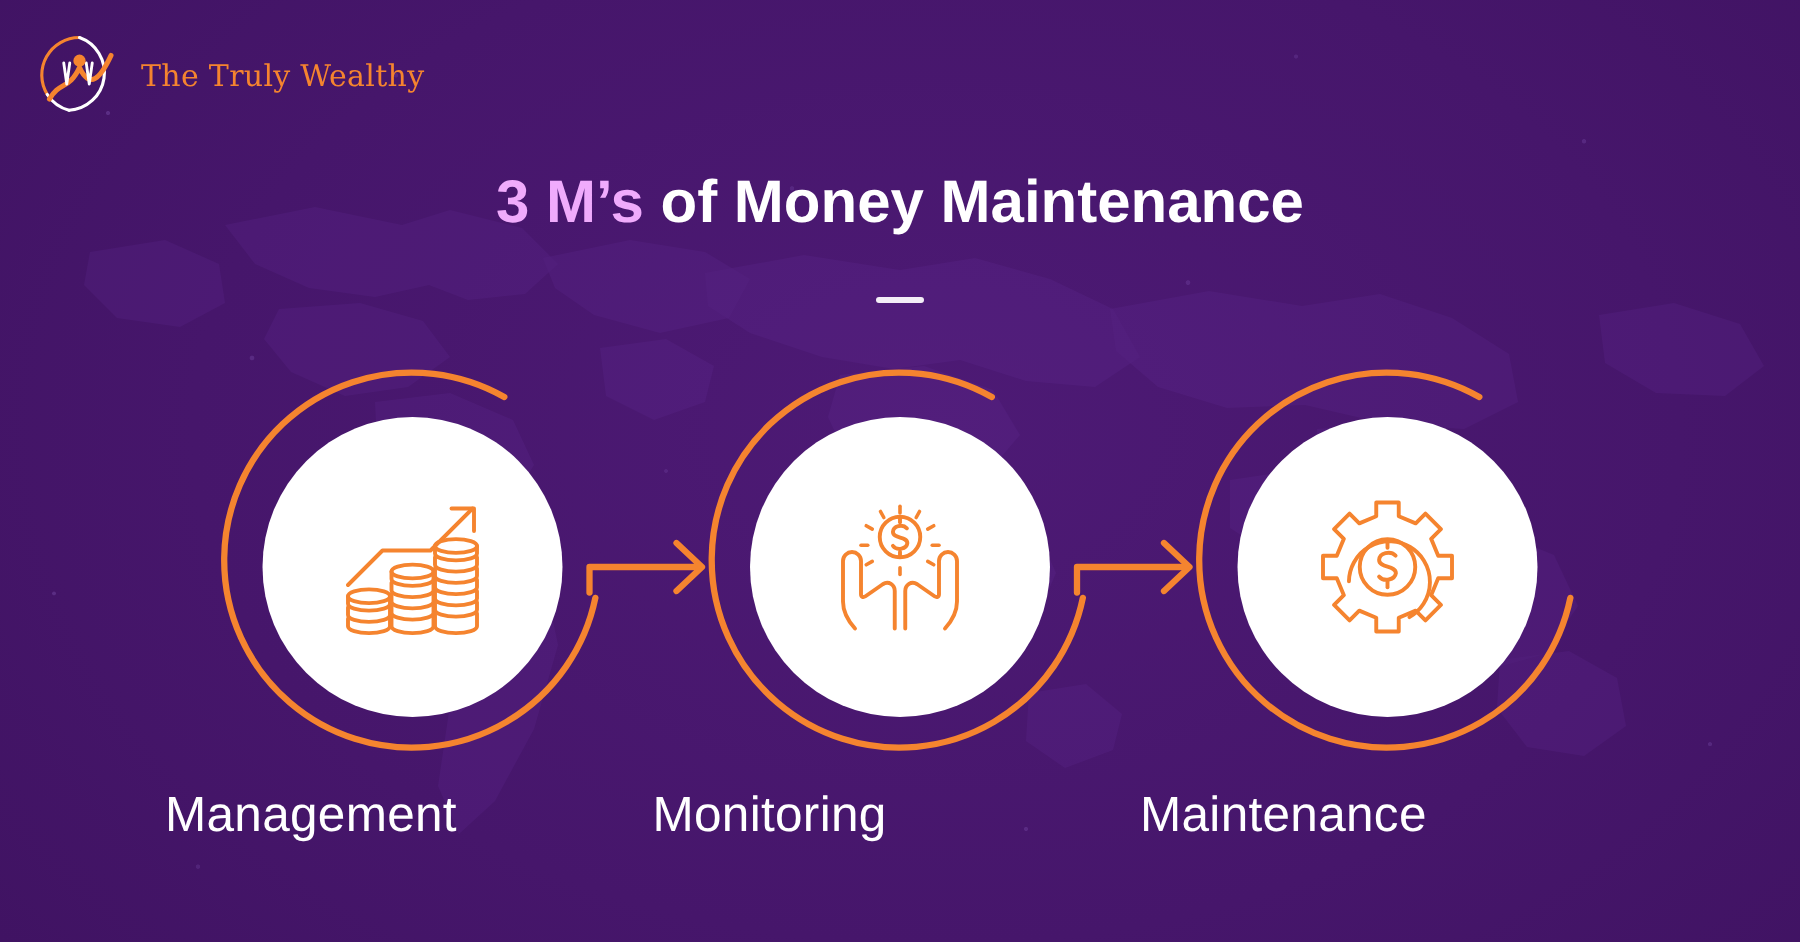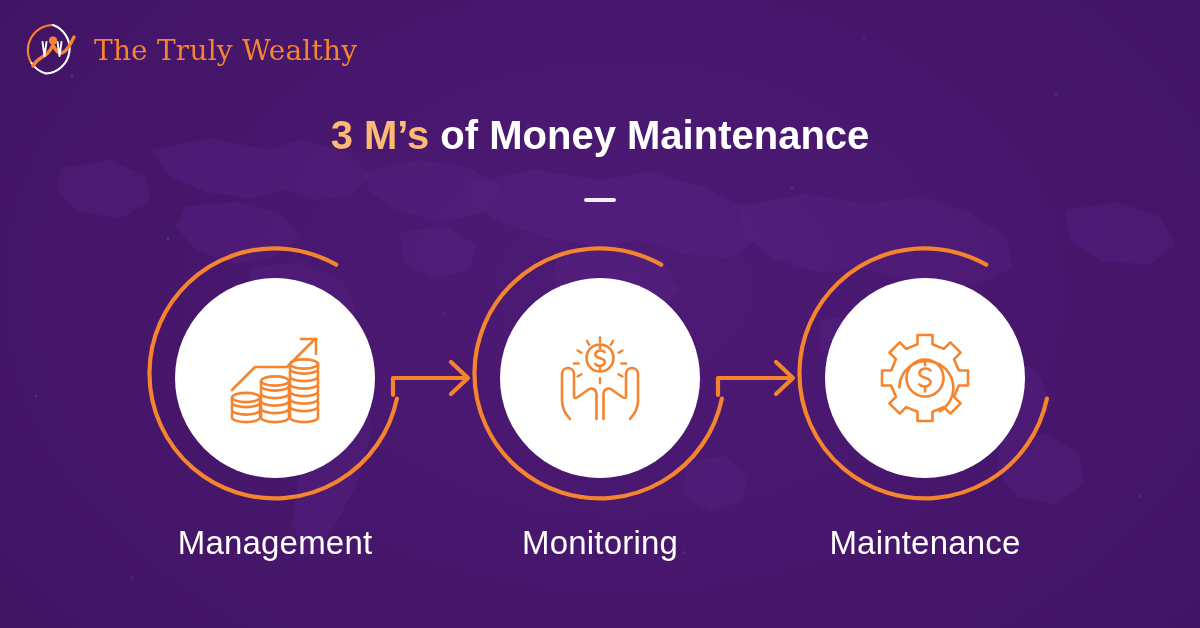--- a/index.html
+++ b/index.html
@@ -62,40 +62,40 @@
     left: 24px;
     top: 21px;
     display: flex;
     align-items: center;
     gap: 12px;
   }
   .brand-mark { width: 58px; height: 58px; display: block; }
   .brand-name {
     color: #f5842f;
     font-family: "DejaVu Serif", serif;
-    font-size: 28px;
+    font-size: 20px;
     font-weight: 400;
     letter-spacing: .2px;
     white-space: nowrap;
   }
 
   
   .title {
     position: absolute;
     left: 0;
     right: 0;
     top: 115px;
     text-align: center;
     font-size: 40px;
     font-weight: 700;
     line-height: 1;
     color: #ffffff;
     white-space: nowrap;
   }
-  .title .accent { color: #fdba74; }
+  .title .accent { color: #f0abfc; }
   .title-rule {
     position: absolute;
     left: 50%;
     top: 198px;
     width: 32px;
     height: 4px;
     margin-left: -16px;
     background: #f3eef7;
     border-radius: 2px;
   }
@@ -146,21 +146,21 @@
     position: absolute;
     left: 0;
     top: 524px;
     width: 1200px;
     height: 60px;
   }
   .step-label {
     position: absolute;
     top: 0;
     width: 330px;
-    text-align: center;
+    text-align: left;
     color: #ffffff;
     font-size: 33px;
     font-weight: 300;
     letter-spacing: .2px;
     white-space: nowrap;
   }
 </style>
 </head>
 <body>
 

